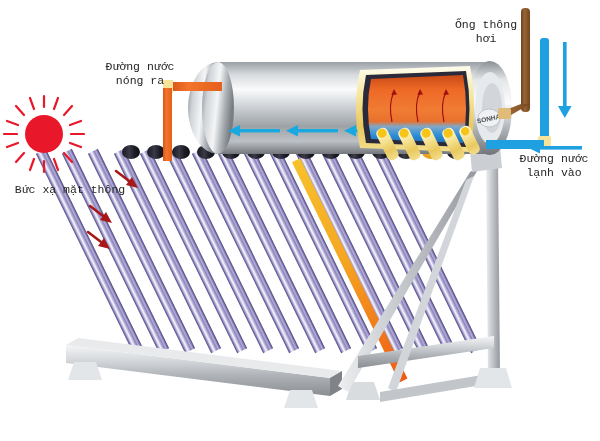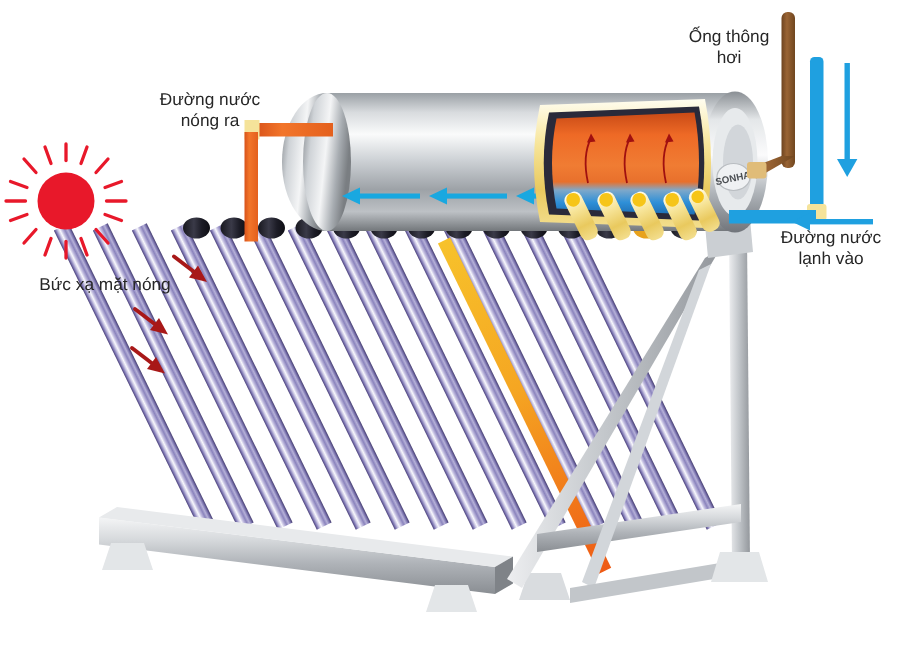--- a/index.html
+++ b/index.html
@@ -1,19 +1,19 @@
 <!DOCTYPE html>
 <html><head>
 <meta charset="utf-8">
 <style>
   html,body{margin:0;padding:0;background:#ffffff;}
   body{width:600px;height:441px;overflow:hidden;font-family:"Liberation Sans",sans-serif;}
   #stage{position:relative;width:600px;height:441px;background:#fff;}
   #stage svg{position:absolute;left:0;top:0;}
-  .lbl{position:absolute;color:#262626;font-size:11.5px;line-height:14px;text-align:center;white-space:pre-line;font-family:Liberation Sans, sans-serif;}
+  .lbl{position:absolute;color:#262626;font-size:11.5px;line-height:14px;text-align:center;white-space:pre-line;font-family:Liberation Mono, monospace;}
   #lbl-hot{left:82px;top:60px;width:116px;}
   #lbl-vent{left:440px;top:18px;width:92px;}
   #lbl-cold{left:508px;top:152px;width:92px;}
   #lbl-rad{left:8px;top:183px;width:124px;}
 </style>
 </head>
 <body>
 
 <div id="stage">
 
@@ -331,15 +331,15 @@
         </g>
   </g>
 </svg>
 
 <div class="lbl" id="lbl-hot">Đường nước
 nóng ra</div>
 <div class="lbl" id="lbl-vent">Ống thông
 hơi</div>
 <div class="lbl" id="lbl-cold">Đường nước
 lạnh vào</div>
-<div class="lbl" id="lbl-rad">Bức xạ mặt nóng</div>
+<div class="lbl" id="lbl-rad">Bức xạ mặt thông</div>
 
 </div>
 
 </body></html>

